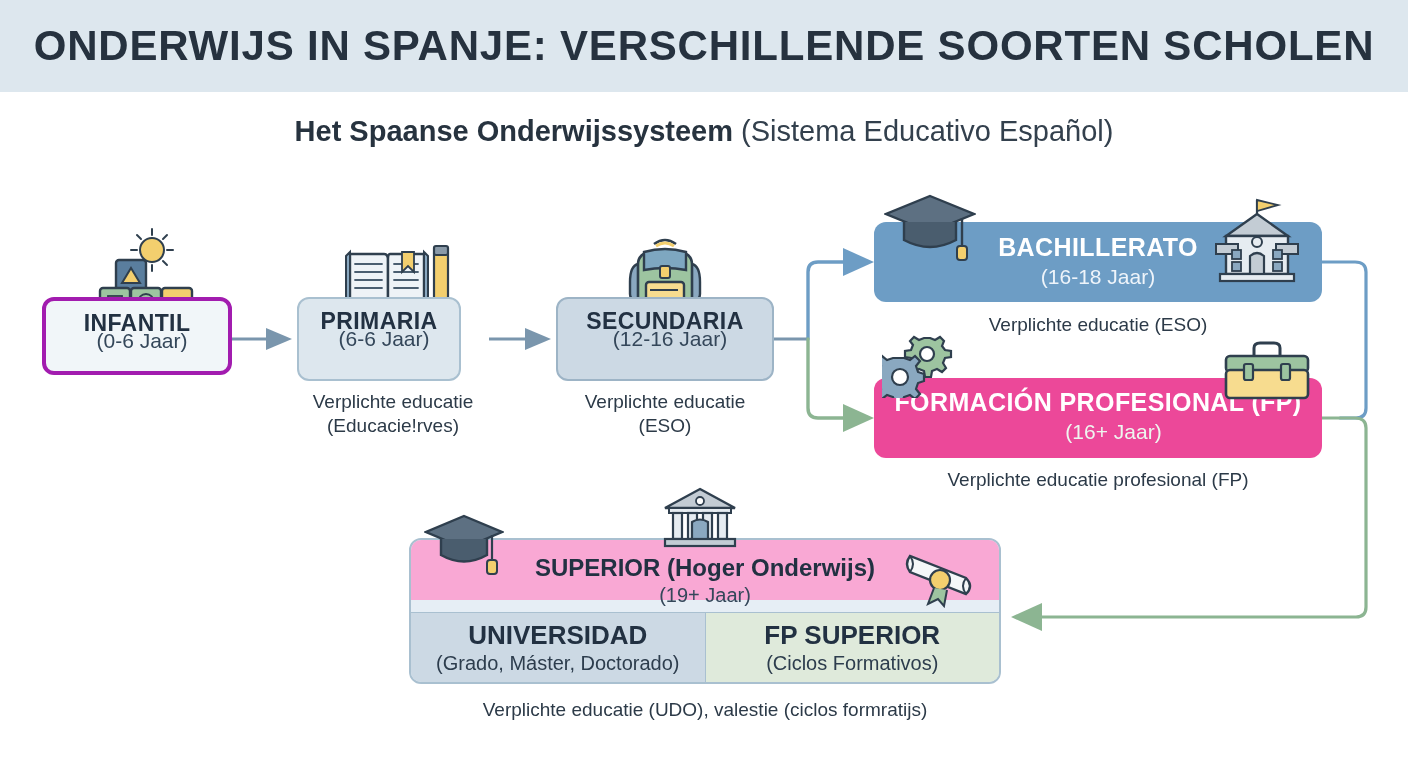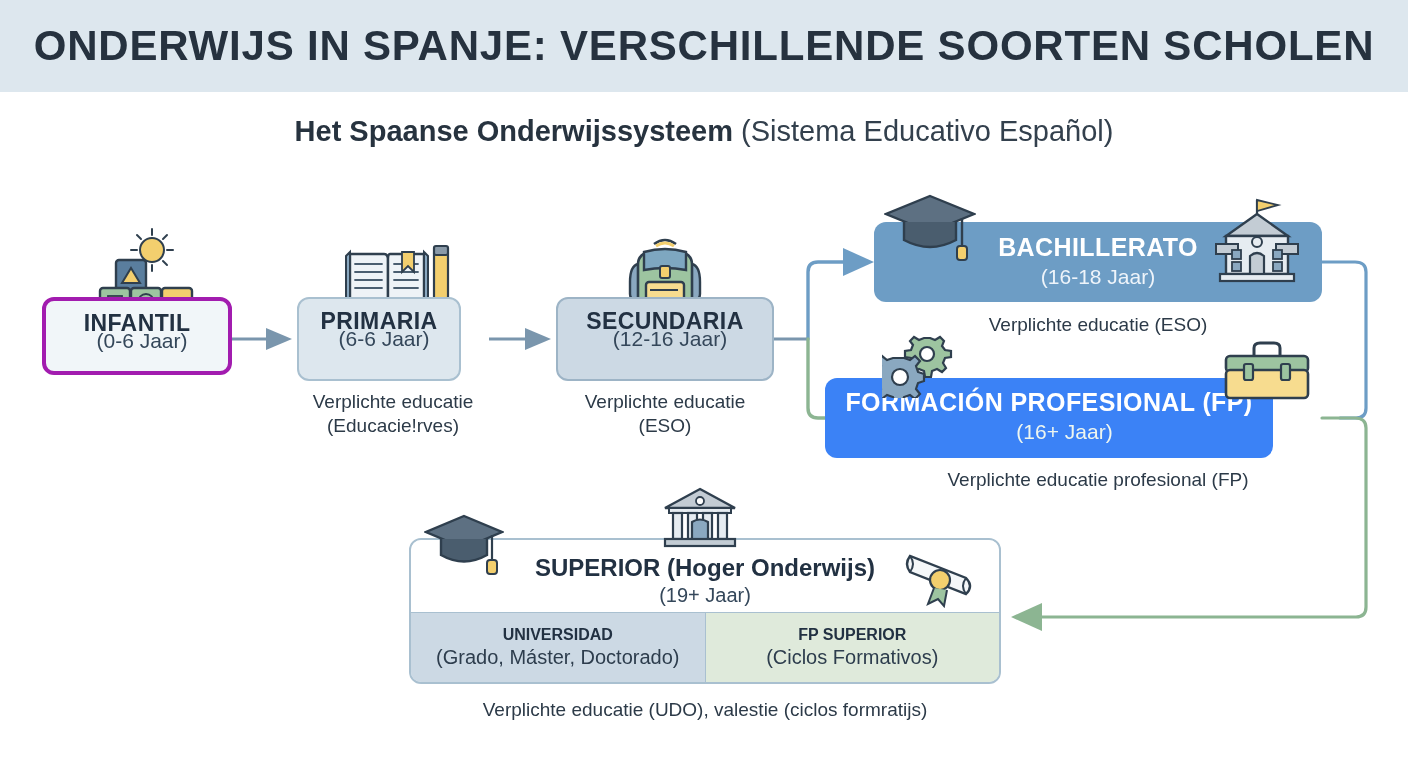--- a/index.html
+++ b/index.html
@@ -60,46 +60,46 @@
   }
 
   .box-bach{
     left:874px;top:222px;width:448px;height:80px;
     background:#6d9dc5;border:none;
   }
   .box-bach .t1{top:11px;font-size:25px;color:#ffffff;}
   .box-bach .t2{top:43px;font-size:21px;color:#eef4fa;}
 
   .box-fp{
-    left:825px;top:378px;width:448px;height:80px;
-    background:#3b82f6;border:none;
+    left:874px;top:378px;width:448px;height:80px;
+    background:#ec4899;border:none;
   }
   .box-fp .t1{top:10px;font-size:25px;color:#ffffff;}
   .box-fp .t2{top:42px;font-size:21px;color:#eef6ef;padding-left:31px;}
 
   
   .caption{
     position:absolute;text-align:center;font-size:19px;color:#2c3a48;
     line-height:1.24;white-space:pre-line;
   }
 
   
   .box-superior{
     left:409px;top:538px;width:592px;height:146px;
     border:2px solid #a9c0d0;border-radius:12px;
     background:#e6eef5;overflow:hidden;
   }
-  .sup-head{position:absolute;left:0;top:0;width:100%;height:72px;background:#ffffff;}
+  .sup-head{position:absolute;left:0;top:0;width:100%;height:60px;background:#f9a8d4;}
   .sup-head .sh1{position:absolute;left:0;right:0;top:14px;text-align:center;font-size:24px;font-weight:bold;color:#223142;}
   .sup-head .sh2{position:absolute;left:0;right:0;top:44px;text-align:center;font-size:20px;color:#34475a;}
   .sup-split{position:absolute;left:0;top:72px;width:100%;height:70px;display:flex;border-top:1.5px solid #a9c0d0;}
   .sup-col{flex:1;position:relative;display:flex;flex-direction:column;align-items:center;justify-content:center;}
   .sup-col.left{background:#ccd9e4;border-right:1.5px solid #a9c0d0;}
   .sup-col.right{background:#dfeadb;}
-  .sup-col .c1{font-size:16px;font-weight:bold;color:#223142;line-height:1.18;}
+  .sup-col .c1{font-size:26px;font-weight:bold;color:#223142;line-height:1.18;}
   .sup-col .c2{font-size:20px;color:#2d3d4d;line-height:1.22;}
 
   
   svg.wires{position:absolute;left:0;top:0;width:1408px;height:768px;pointer-events:none;}
 
   
   .icon{position:absolute;}
 </style>
 </head>
 <body>

